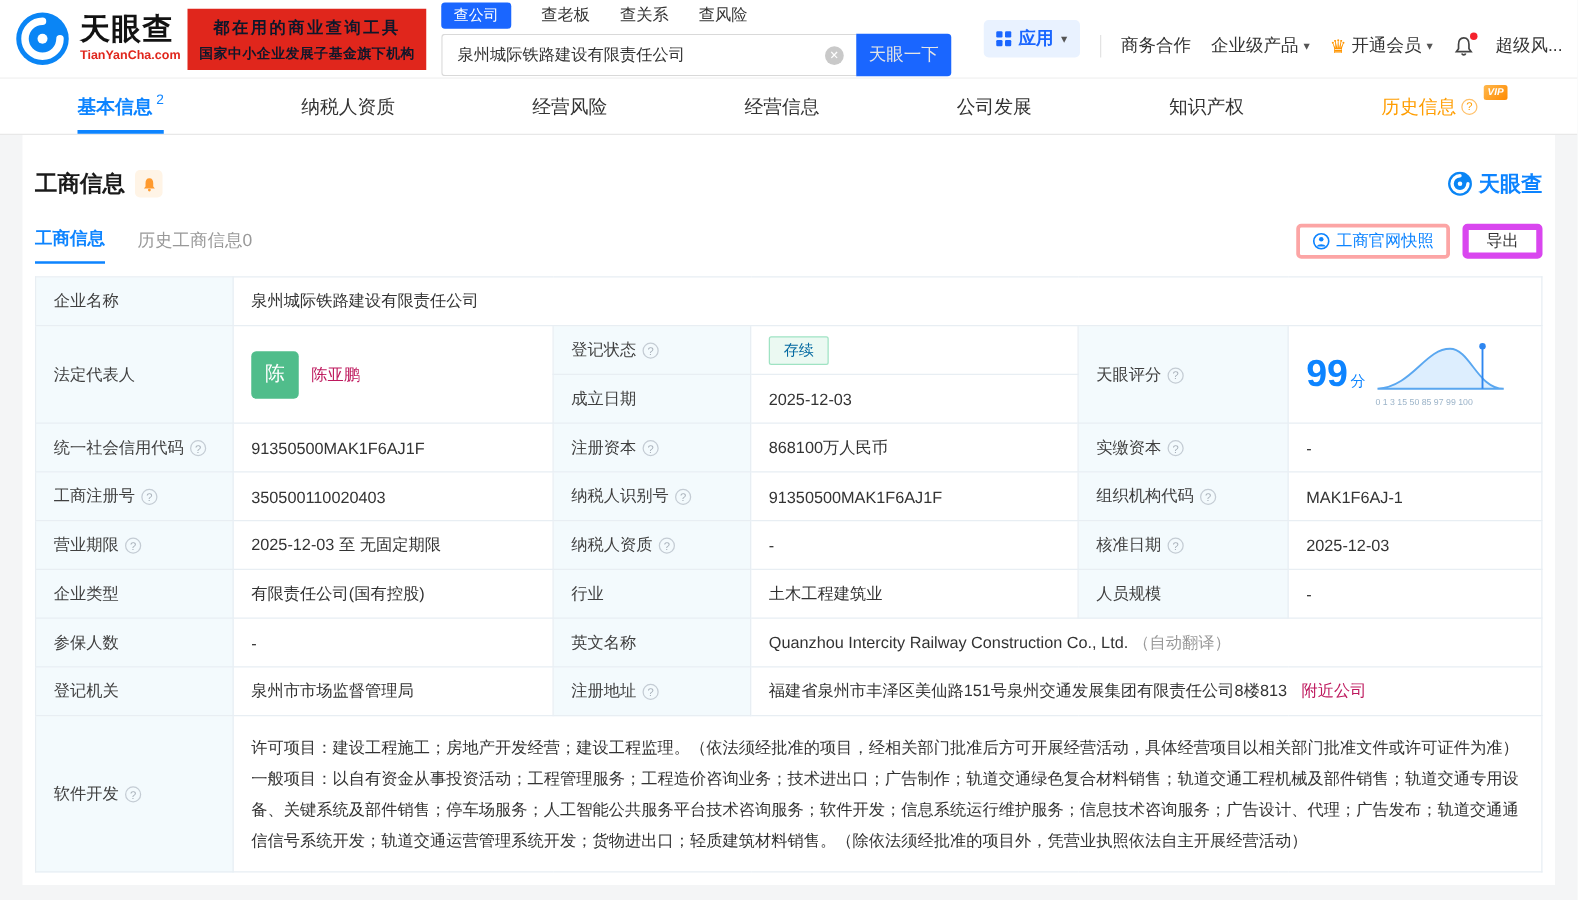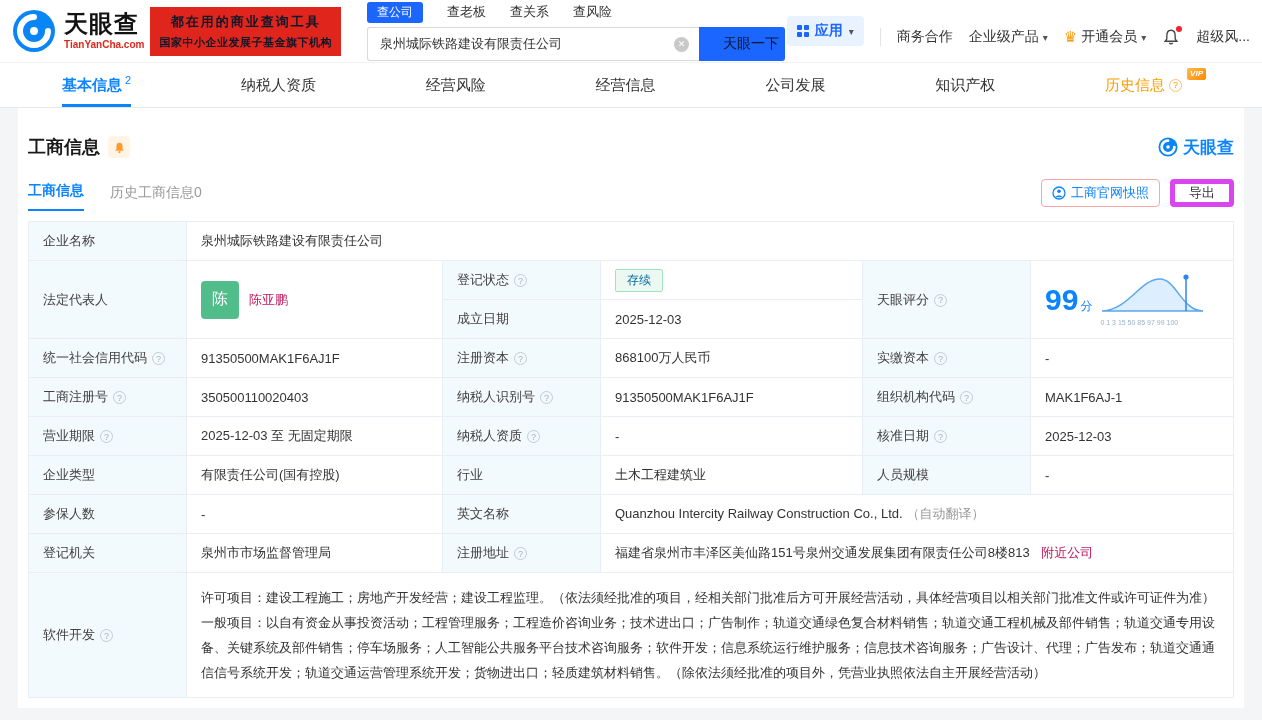--- a/index.html
+++ b/index.html
@@ -10,32 +10,32 @@
     background:#f4f5f6; color:#333;
   }
   
   .topbar { background:#fff; height:62px; display:flex; align-items:center; padding:0 12px; }
   .logo { display:flex; align-items:center; gap:8px; cursor:pointer; }
   .logo-text .brand { font-size:24px; font-weight:bold; color:#121212; line-height:1; letter-spacing:1px; }
   .logo-text .domain { font-size:10px; color:#e0261c; font-weight:bold; margin-top:3px; }
   .slogan { background:#e0261c; color:#0f172a; padding:6px 9px; text-align:center; margin-left:6px; }
   .slogan .s1 { font-size:13px; font-weight:bold; letter-spacing:2px; }
   .slogan .s2 { font-size:11px; font-weight:bold; letter-spacing:0.5px; margin-top:4px; }
-  .search-block { margin-left:26px; }
+  .search-block { margin-left:12px; }
   .search-tabs { display:flex; align-items:center; gap:24px; font-size:13px; color:#333; height:22px; }
   .st { cursor:pointer; }
   .st.active { background:#1a66ff; color:#fff; padding:2px 10px; border-radius:3px; font-size:12px; }
   .search-row { display:flex; margin-top:4px; }
   .search-input-wrap { width:332px; height:34px; border:1px solid #d9d9d9; border-right:none;
     border-radius:3px 0 0 3px; display:flex; align-items:center; padding:0 10px; background:#fff; }
   .search-input-wrap input { border:none; outline:none; flex:1; font-size:13px; color:#333; font-family:inherit; background:transparent; }
   .clear-ic { width:15px; height:15px; border-radius:50%; background:#c9c9c9; color:#fff; font-size:9px;
     display:flex; align-items:center; justify-content:center; cursor:pointer; flex:0 0 auto; }
-  .search-btn { width:86px; height:34px; background:#1a66ff; color:#0f172a; border:none; border-radius:0 3px 3px 0;
-    font-size:14px; cursor:pointer; font-family:inherit;text-align:right; }
+  .search-btn { width:76px; height:34px; background:#1a66ff; color:#e5e5e5; border:none; border-radius:0 3px 3px 0;
+    font-size:14px; cursor:pointer; font-family:inherit; }
   .top-nav { margin-left:auto; display:flex; align-items:flex-end; gap:16px; font-size:14px; color:#333; white-space:nowrap; }
   .app-chip { background:#e9f2ff; color:#1a66ff; font-weight:bold; border-radius:4px; padding:6px 10px;
     display:flex; align-items:center; gap:6px; cursor:pointer; }
   .grid-icon { display:grid; grid-template-columns:5px 5px; gap:2px; }
   .grid-icon i { width:5px; height:5px; background:#1a66ff; border-radius:1px; }
   .caret { font-size:10px; color:#555; }
   .vdiv { width:1px; height:18px; background:#e3e3e3; }
   .nav-item { display:flex; align-items:center; gap:4px; cursor:pointer; }
   .crown { color:#ff9500; font-size:15px; }
   .bell-wrap { position:relative; cursor:pointer; display:flex; }
@@ -57,21 +57,21 @@
   .sec-head h2 { font-size:18px; margin:0; color:#1a1a1a; }
   .bell-chip { width:22px; height:22px; background:#fff4e6; border-radius:4px; display:flex;
     align-items:center; justify-content:center; margin-left:8px; cursor:pointer; }
   .watermark { margin-left:auto; display:flex; align-items:center; gap:5px; color:#0d84ff; font-weight:bold; font-size:17px; }
   .subtabs { display:flex; align-items:flex-end; padding:0 10px; margin-top:18px; height:34px; }
   .stab { font-size:14px; color:#999; cursor:pointer; padding-bottom:9px; }
   .stab.active { color:#0d84ff; font-weight:bold; border-bottom:2px solid #0d84ff; }
   .stab + .stab { margin-left:26px; }
   .actions { margin-left:auto; display:flex; gap:10px; align-items:center; padding-bottom:4px; }
   .btn-snap { display:flex; align-items:center; gap:5px; height:28px; padding:0 10px; background:#fff;
-    border:1px solid #fca5a5; color:#0d84ff; border-radius:4px; font-size:13px; cursor:pointer; font-family:inherit; }
+    border:3px solid #fca5a5; color:#0d84ff; border-radius:4px; font-size:13px; cursor:pointer; font-family:inherit; }
   .btn-export { height:28px; padding:0 14px; background:#fff; border:5px solid #d946ef; color:#333;
     border-radius:4px; font-size:13px; cursor:pointer; font-family:inherit; }
   
   table.info { width:calc(100% - 20px); margin:10px 10px 0; border-collapse:collapse; font-size:13px;
     color:#333; table-layout:fixed; }
   .info td { border:1px solid #e8eef3; padding:0 14px; height:39px; word-break:break-word; }
   .info td.lbl { background:#f3fafd; color:#404040; }
   .help { display:inline-flex; width:13px; height:13px; border:1px solid #c4ccd4; border-radius:50%;
     color:#a9b2bb; font-size:9px; align-items:center; justify-content:center; margin-left:5px;
     vertical-align:middle; cursor:pointer; flex:0 0 auto; }

